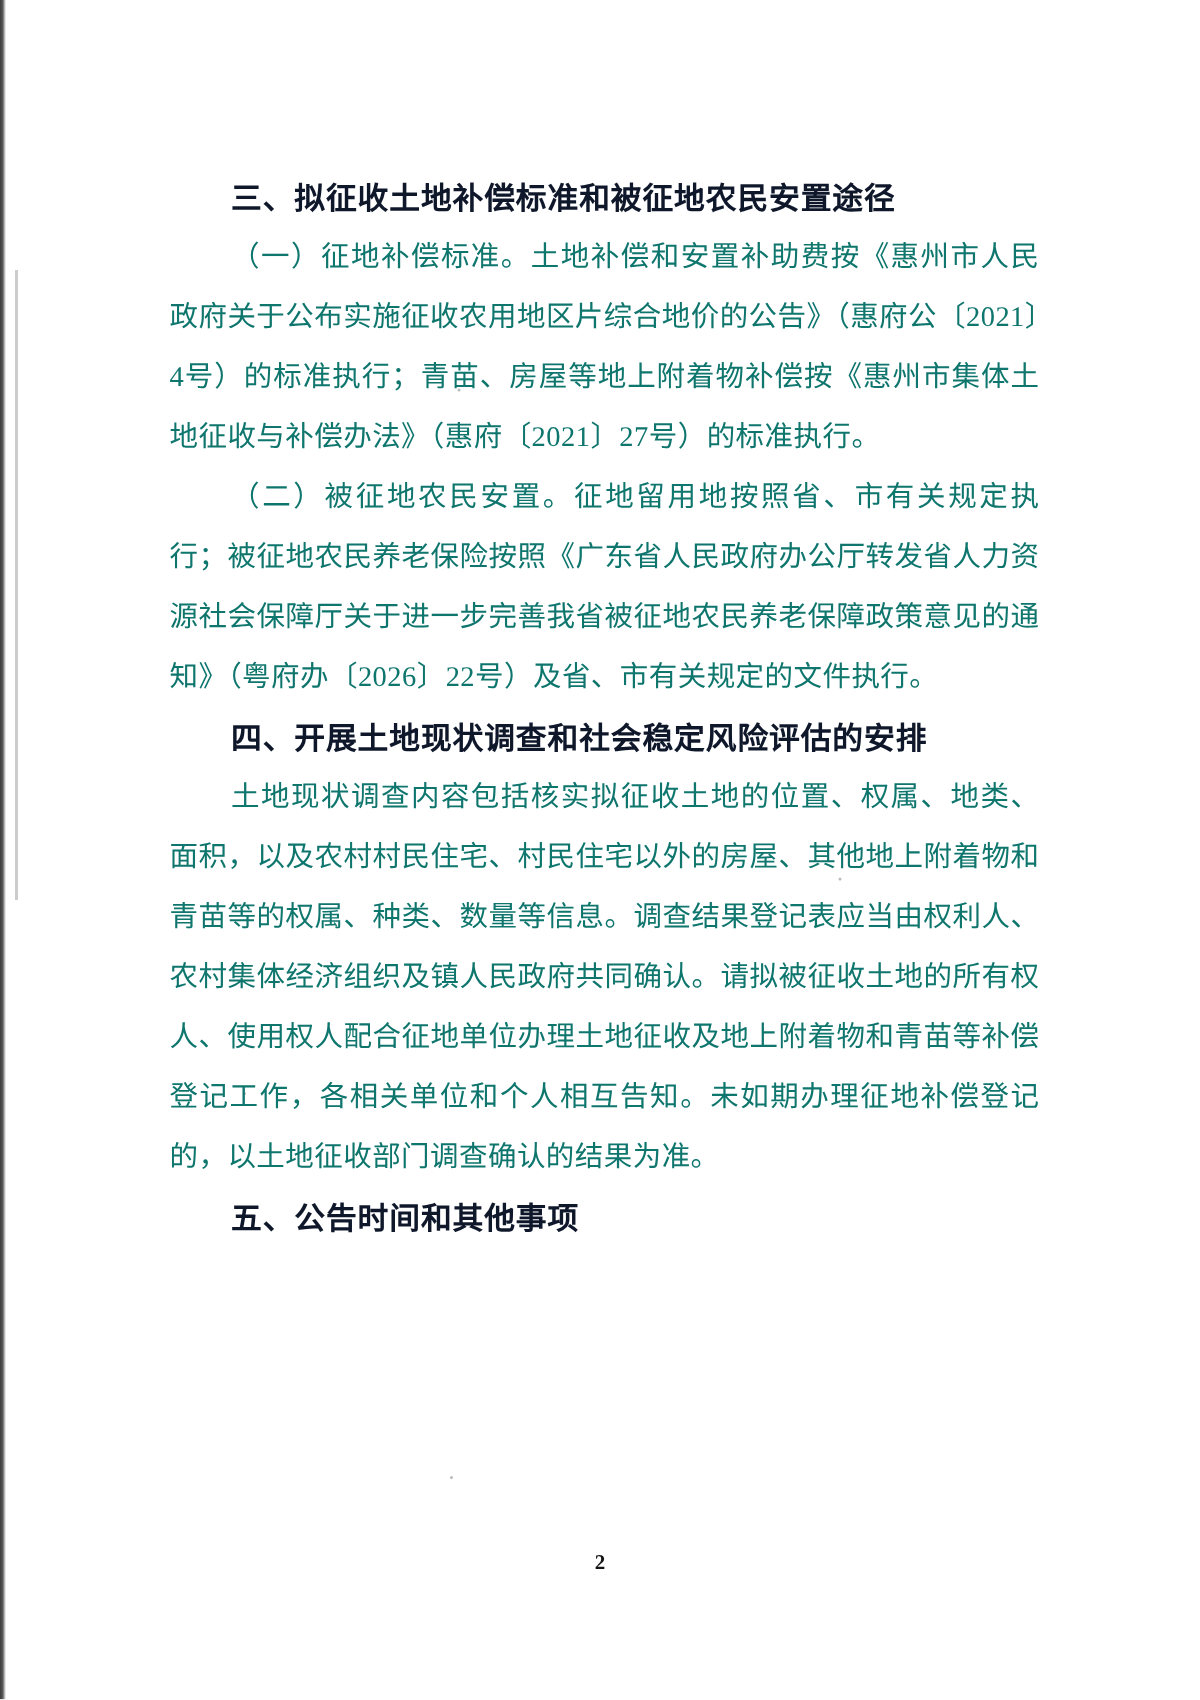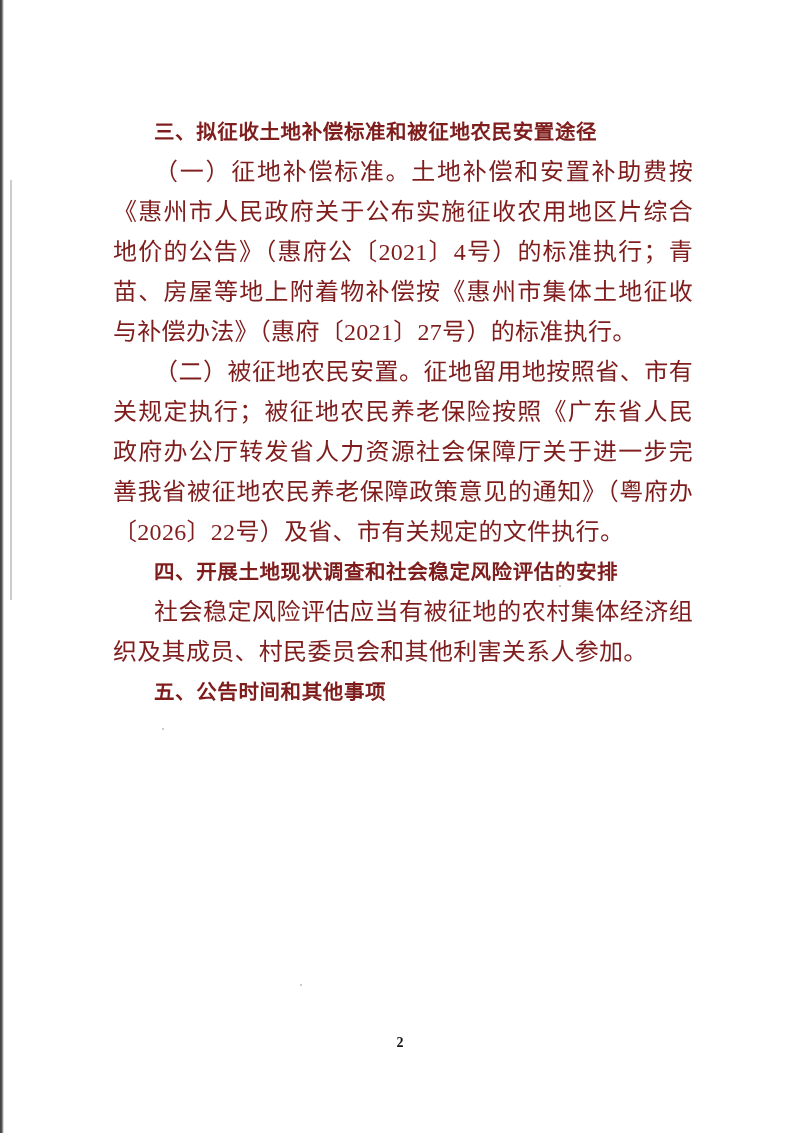--- a/index.html
+++ b/index.html
@@ -44,31 +44,31 @@
     width: 580px;
   }
   .heading {
     font-family: "DejaVu Sans", "Liberation Sans", sans-serif;
     font-weight: 700;
     font-size: 20.5px;
     line-height: 40px;
     letter-spacing: 0.6px;
     text-indent: 41px;
     margin: 0;
-    color: #7f1d1d;
+    color: #0f172a;
   }
   .para {
-    font-size: 24px;
+    font-size: 19px;
     line-height: 40px;
     letter-spacing: 0.3px;
     margin: 0;
     text-align: justify;
     text-justify: inter-ideograph;
     text-indent: 41px;
-    color: #7f1d1d;
+    color: #0f766e;
   }
   .page-number {
     position: absolute;
     top: 1035px;
     left: 0;
     width: 800px;
     text-align: center;
     font-family: "Liberation Serif", "DejaVu Serif", serif;
     font-weight: 700;
     font-size: 14px;
@@ -99,22 +99,22 @@
 
     <h2 class="heading">三、拟征收土地补偿标准和被征地农民安置途径</h2>
 
     <p class="para">（一）征地补偿标准。土地补偿和安置补助费按《惠州市人民政府关于公布实施征收农用地区片综合地价的公告》（惠府公〔2021〕4号）的标准执行；青苗、房屋等地上附着物补偿按《惠州市集体土地征收与补偿办法》（惠府〔2021〕27号）的标准执行。</p>
 
     <p class="para">（二）被征地农民安置。征地留用地按照省、市有关规定执行；被征地农民养老保险按照《广东省人民政府办公厅转发省人力资源社会保障厅关于进一步完善我省被征地农民养老保障政策意见的通知》（粤府办〔2026〕22号）及省、市有关规定的文件执行。</p>
 
     <h2 class="heading">四、开展土地现状调查和社会稳定风险评估的安排</h2>
 
 
+    <p class="para">土地现状调查内容包括核实拟征收土地的位置、权属、地类、面积，以及农村村民住宅、村民住宅以外的房屋、其他地上附着物和青苗等的权属、种类、数量等信息。调查结果登记表应当由权利人、农村集体经济组织及镇人民政府共同确认。请拟被征收土地的所有权人、使用权人配合征地单位办理土地征收及地上附着物和青苗等补偿登记工作，各相关单位和个人相互告知。未如期办理征地补偿登记的，以土地征收部门调查确认的结果为准。</p>
 
-    <p class="para">社会稳定风险评估应当有被征地的农村集体经济组织及其成员、村民委员会和其他利害关系人参加。</p>
 
     <h2 class="heading">五、公告时间和其他事项</h2>
 
   </div>
 
   <div class="page-number">2</div>
 
 </div>
 
 </body></html>

